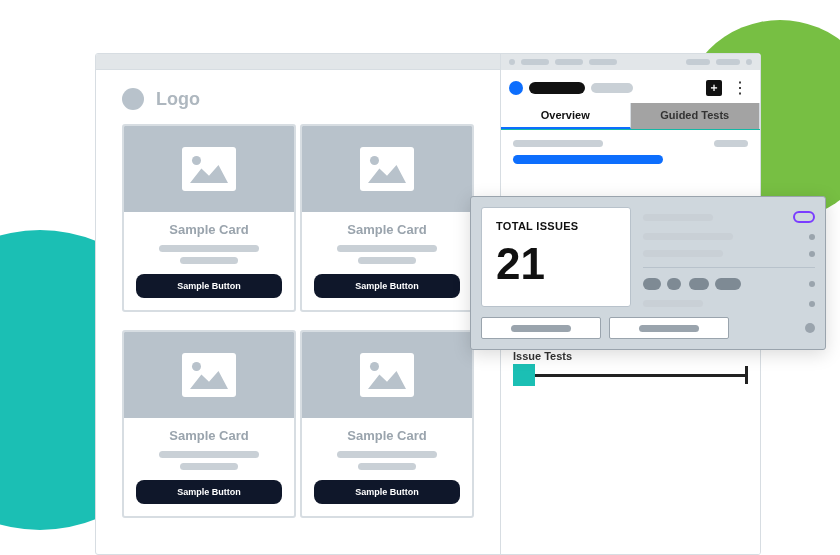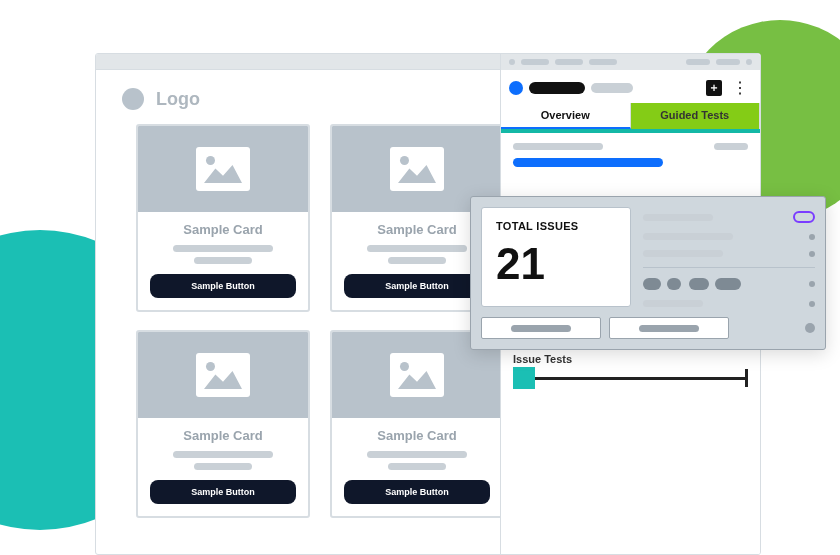--- a/index.html
+++ b/index.html
@@ -32,22 +32,22 @@
     padding: 18px 26px 14px 26px;
     gap: 48px;
   }
   .brand-left { display: flex; align-items: center; gap: 12px; }
   .logo-circle { width: 22px; height: 22px; border-radius: 50%; background: #b8c2cb; }
   .logo-text { font-size: 18px; font-weight: 600; color: #aeb7bf; }
   .nav-pills { display: flex; gap: 10px; }
   .nav-pill { width: 38px; height: 9px; border-radius: 5px; background: #d4dade; }
 
   .card-grid {
-    padding: 0 40px; display: grid; grid-template-columns: 174px 174px;
-    gap: 18px 20px;
+    padding: 0 26px; display: grid; grid-template-columns: 174px 174px;
+    gap: 18px 4px;
   }
   .card {
     border: 2px solid #d7dde2; border-radius: 3px; overflow: hidden;
     background: #fff;
   }
   .card-img {
     height: 86px; background: #b8c2cb; display: flex; align-items: center; justify-content: center;
   }
   .img-thumb {
     width: 54px; height: 44px; background: #fff; border-radius: 3px; position: relative;
@@ -90,24 +90,24 @@
   .blue-dot { width: 14px; height: 14px; border-radius: 50%; background: #0d6efd; }
   .black-pill { width: 56px; height: 12px; border-radius: 7px; background: #111; }
   .grey-pill { width: 42px; height: 10px; border-radius: 6px; background: #c9d0d6; }
   .add-icon {
     width: 16px; height: 16px; background: #111; color: #fff; font-size: 11px;
     display: flex; align-items: center; justify-content: center; margin-left: auto; border-radius: 2px;
     font-weight: 700;
   }
   .kebab { font-size: 16px; color: #111; padding: 0 4px; }
 
-  .tabs { display: flex; border-bottom: 4px solid #14b8a6; }
+  .tabs { display: flex; border-bottom: 1px solid #14b8a6; }
   .tab {
     flex: 1; text-align: center; font-size: 11px; font-weight: 700;
-    padding: 6px 0; color: #333; background: #84cc16; border-right: 1px solid #d7dde2;
+    padding: 6px 0; color: #333; background: #a3a3a3; border-right: 1px solid #d7dde2;
   }
   .tab.active { background: #fff; border-bottom: 2px solid #0d6efd; color: #111; }
 
   .pcontent { padding: 10px 12px; }
   .row { display: flex; align-items: center; gap: 8px; margin-bottom: 8px; }
   .ph { height: 7px; border-radius: 4px; background: #c9d0d6; }
   .blue-bar { height: 9px; border-radius: 5px; background: #0d6efd; }
 
   .issue-detail { font-size: 11px; font-weight: 700; color: #333; margin: 8px 0 6px; }
   .progress {

